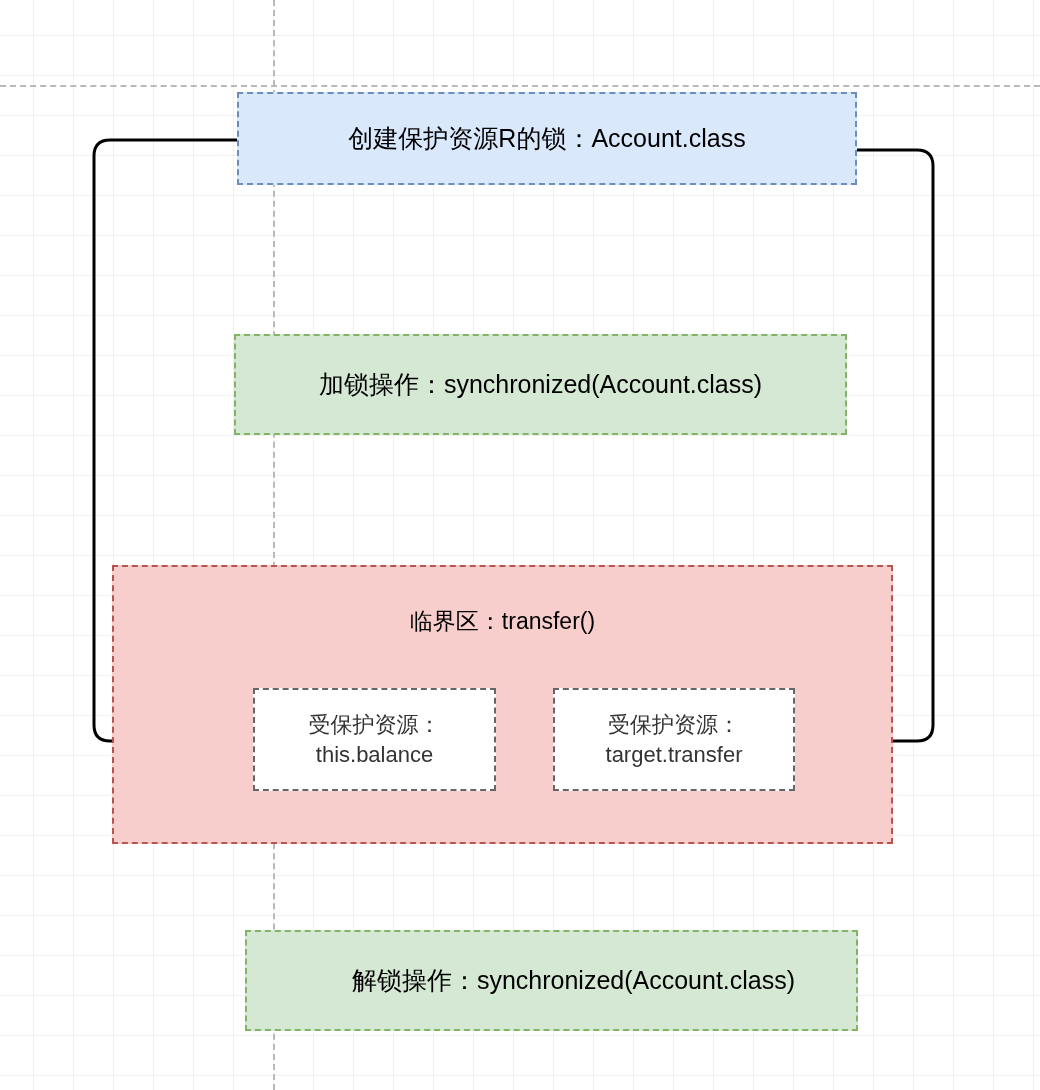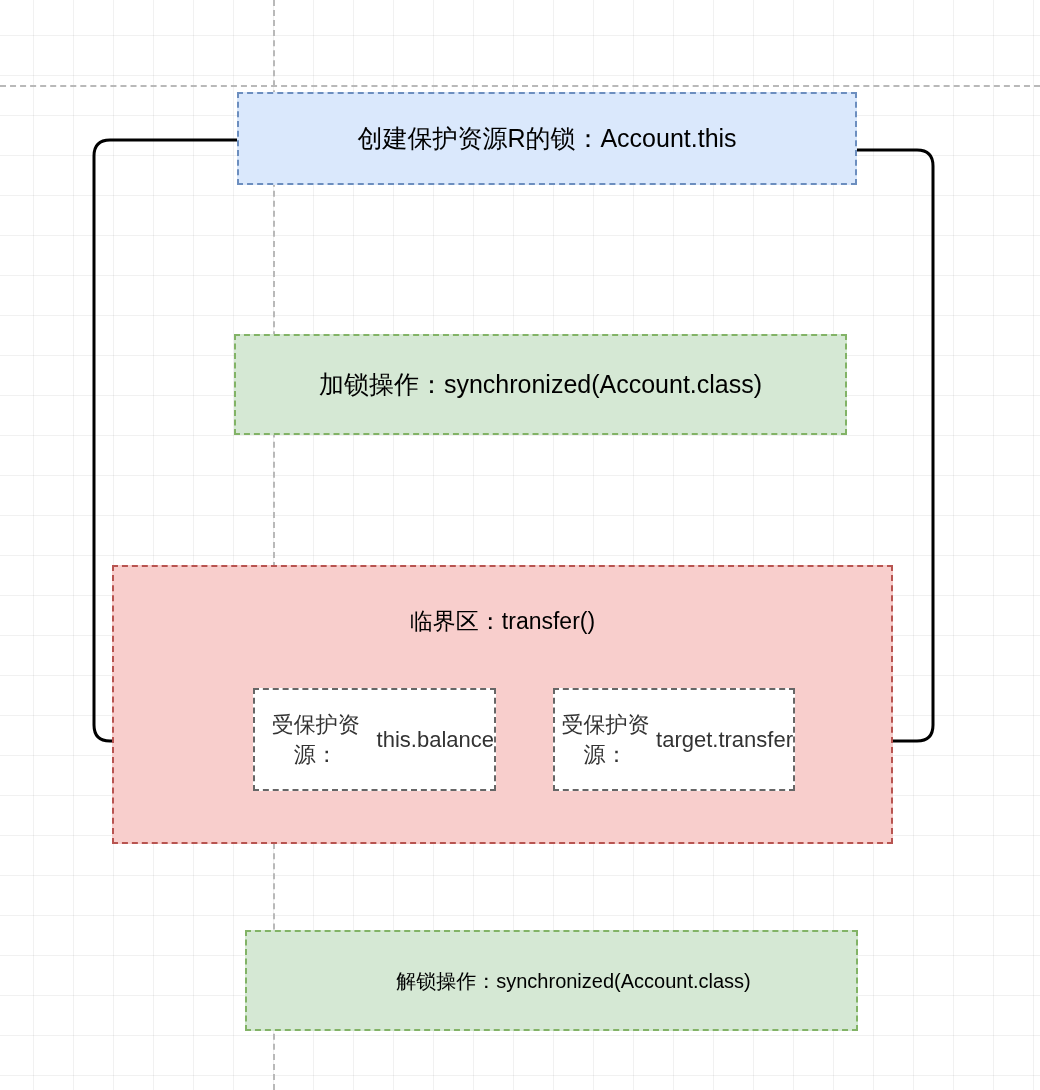--- a/index.html
+++ b/index.html
@@ -72,21 +72,21 @@
     border: 2px dashed #82b366;
     font-size: 25px;
   }
   .node-unlock-op {
     left: 245px;
     top: 930px;
     width: 613px;
     height: 101px;
     background: #d5e8d4;
     border: 2px dashed #82b366;
-    font-size: 20px;
+    font-size: 25px;
     padding-left: 44px;
   }
   .node-critical {
     left: 112px;
     top: 565px;
     width: 781px;
     height: 279px;
     background: #f8cecc;
     border: 2px dashed #b85450;
     display: block;
@@ -101,21 +101,21 @@
     color: #000000;
   }
   .node-resource {
     position: absolute;
     box-sizing: border-box;
     background: #ffffff;
     border: 2px dashed #666666;
     color: #333333;
     font-size: 22px;
     display: flex;
-    flex-direction: row;
+    flex-direction: column;
     align-items: center;
     justify-content: center;
     line-height: 1.35;
   }
   .node-resource-left {
     left: 139px;
     top: 121px;
     width: 243px;
     height: 103px;
   }
@@ -143,21 +143,21 @@
         <path d="M0,0 L11,5 L0,10 z" fill="#000000"></path>
       </marker>
     </defs>
 
     <path d="M 237,140 L 110,140 Q 94,140 94,156 L 94,725 Q 94,741 110,741 L 240,741" fill="none" stroke="#000000" stroke-width="3" marker-end="url(#arrowRight)"></path>
 
     <path d="M 857,150 L 917,150 Q 933,150 933,166 L 933,725 Q 933,741 917,741 L 803,741" fill="none" stroke="#000000" stroke-width="3" marker-end="url(#arrowLeft)"></path>
   </svg>
 
   <div class="node node-lock-create">
-    <span>创建保护资源R的锁：Account.this</span>
+    <span>创建保护资源R的锁：Account.class</span>
   </div>
 
   <div class="node node-lock-op">
     <span>加锁操作：synchronized(Account.class)</span>
   </div>
 
   <div class="node node-critical">
     <div class="critical-title">临界区：transfer()</div>
 
     <div class="node-resource node-resource-left">

